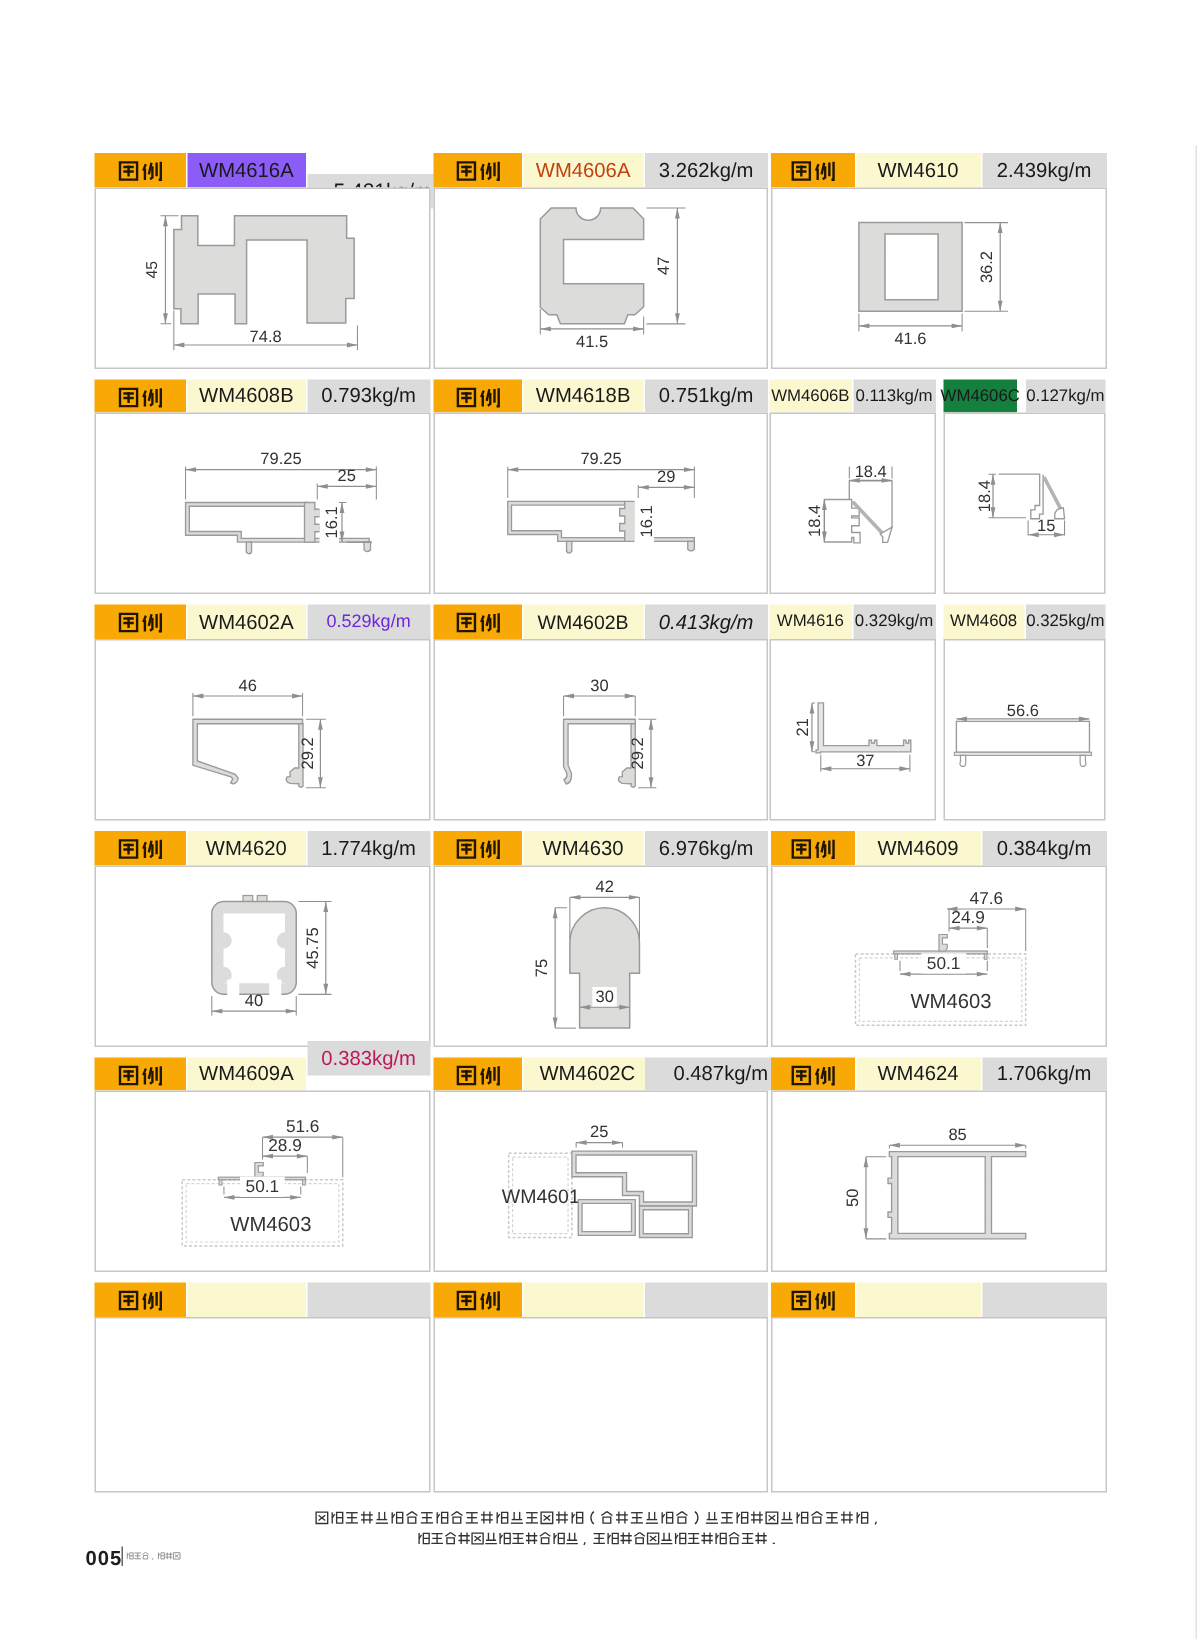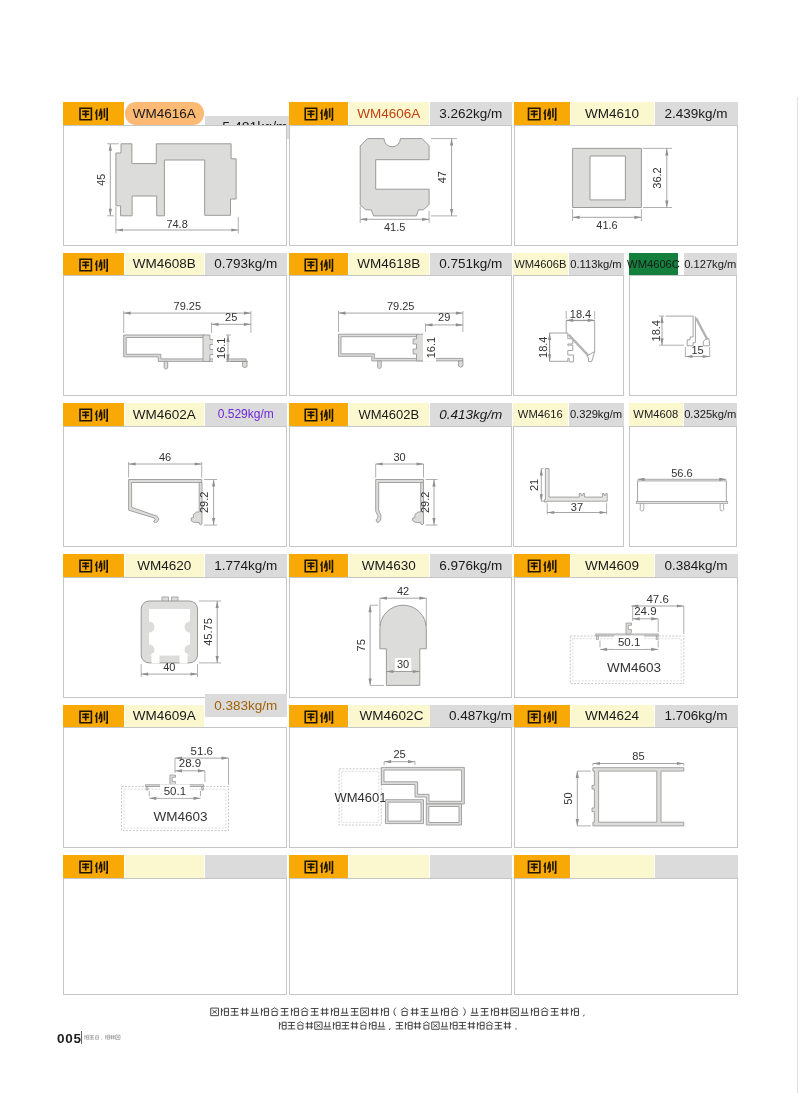--- a/index.html
+++ b/index.html
@@ -17,21 +17,21 @@
 <path d="M22.7 8.25 V15.65"></path>
 <path d="M34.2 7.45 L32.5 11.75"></path>
 <path d="M33.6 10.25 V17.95"></path>
 <path d="M38.0 6.45 L36.2 14.25"></path>
 <path d="M38.6 8.75 V16.25 L37.0 17.45"></path>
 <path d="M41.4 6.25 V15.55"></path>
 <path d="M44.2 5.85 V17.85 L42.8 17.85"></path>
 </g>
   </svg>
 
-<div class="cell hc" style="left:124.5px;top:102px;width:79.5px;height:22.5px;background:#fdba74;font-size:13.5px;color:#191919;border-radius:11px;">WM4616A</div>
+<div class="cell hc" style="left:124.5px;top:102px;width:79.5px;height:22.5px;background:#8b5cf6;font-size:13.5px;color:#191919;">WM4616A</div>
 
 <div class="cell hc" style="left:205.0px;top:116px;width:100px;height:22.5px;background:#DBDBDB;font-size:14px;color:#191919;">5.481kg/m</div>
 
 <div class="body" style="left:62.5px;top:124.5px;width:224px;height:121px;"></div>
 <svg style="left:62.5px;top:124.5px;" width="224" height="121">
 
 <path d="M 58.0 18.8 L 68.9 18.8 L 68.9 38.6 L 93.3 38.6 L 93.3 18.8 L 168.1 18.8 L 168.1 33.8 L 173.1 33.8 L 173.1 74.0 L 167.5 74.0 L 167.5 90.3 L 141.7 90.3 L 141.7 35.0 L 101.4 35.0 L 101.4 90.8 L 93.7 90.8 L 93.7 71.0 L 69.1 71.0 L 69.1 90.8 L 57.6 90.8 L 57.6 80.8 L 52.9 80.8 L 52.9 28.0 L 58.0 28.0 Z" fill="#DCDCDB" stroke="#9A9A9A" stroke-width="1"></path>
 
 <line x1="56.0" y1="18.8" x2="44.0" y2="18.8" stroke="#8F8F8F" stroke-width="0.7"></line>
 <line x1="51.0" y1="90.8" x2="44.0" y2="90.8" stroke="#8F8F8F" stroke-width="0.7"></line>
@@ -562,21 +562,21 @@
 <path d="M33.6 10.25 V17.95"></path>
 <path d="M38.0 6.45 L36.2 14.25"></path>
 <path d="M38.6 8.75 V16.25 L37.0 17.45"></path>
 <path d="M41.4 6.25 V15.55"></path>
 <path d="M44.2 5.85 V17.85 L42.8 17.85"></path>
 </g>
   </svg>
 
 <div class="cell hc" style="left:124.5px;top:704.5px;width:79.5px;height:22.5px;background:#FBF8D0;font-size:13.5px;color:#191919;">WM4609A</div>
 
-<div class="cell hc" style="left:205.0px;top:694px;width:81.5px;height:22.5px;background:#DBDBDB;font-size:13.5px;color:#a16207;">0.383kg/m</div>
+<div class="cell hc" style="left:205.0px;top:694px;width:81.5px;height:22.5px;background:#DBDBDB;font-size:13.5px;color:#be185d;">0.383kg/m</div>
 
 <div class="body" style="left:62.5px;top:727.0px;width:224px;height:121px;"></div>
 <svg style="left:62.5px;top:727.0px;" width="224" height="121">
 
 <rect x="58.5" y="59.5" width="107" height="44.1" fill="none" stroke="#C9C9C9" stroke-width="1" stroke-dasharray="2 1.4"></rect>
     <rect x="61.1" y="62.1" width="101.8" height="38.9" fill="none" stroke="#D4D4D4" stroke-width="0.8" stroke-dasharray="2 1.4"></rect>
 <text x="117.6" y="93.8" font-size="13.5" fill="#333" text-anchor="middle" font-family="Liberation Sans">WM4603</text>
 
 <rect x="82.5" y="57.8" width="58.1" height="1.7" fill="#DCDCDB" stroke="#9A9A9A" stroke-width="0.8"></rect>
 <rect x="83.1" y="59.5" width="1.9" height="3.5" fill="#DCDCDB" stroke="#9A9A9A" stroke-width="0.7"></rect>

